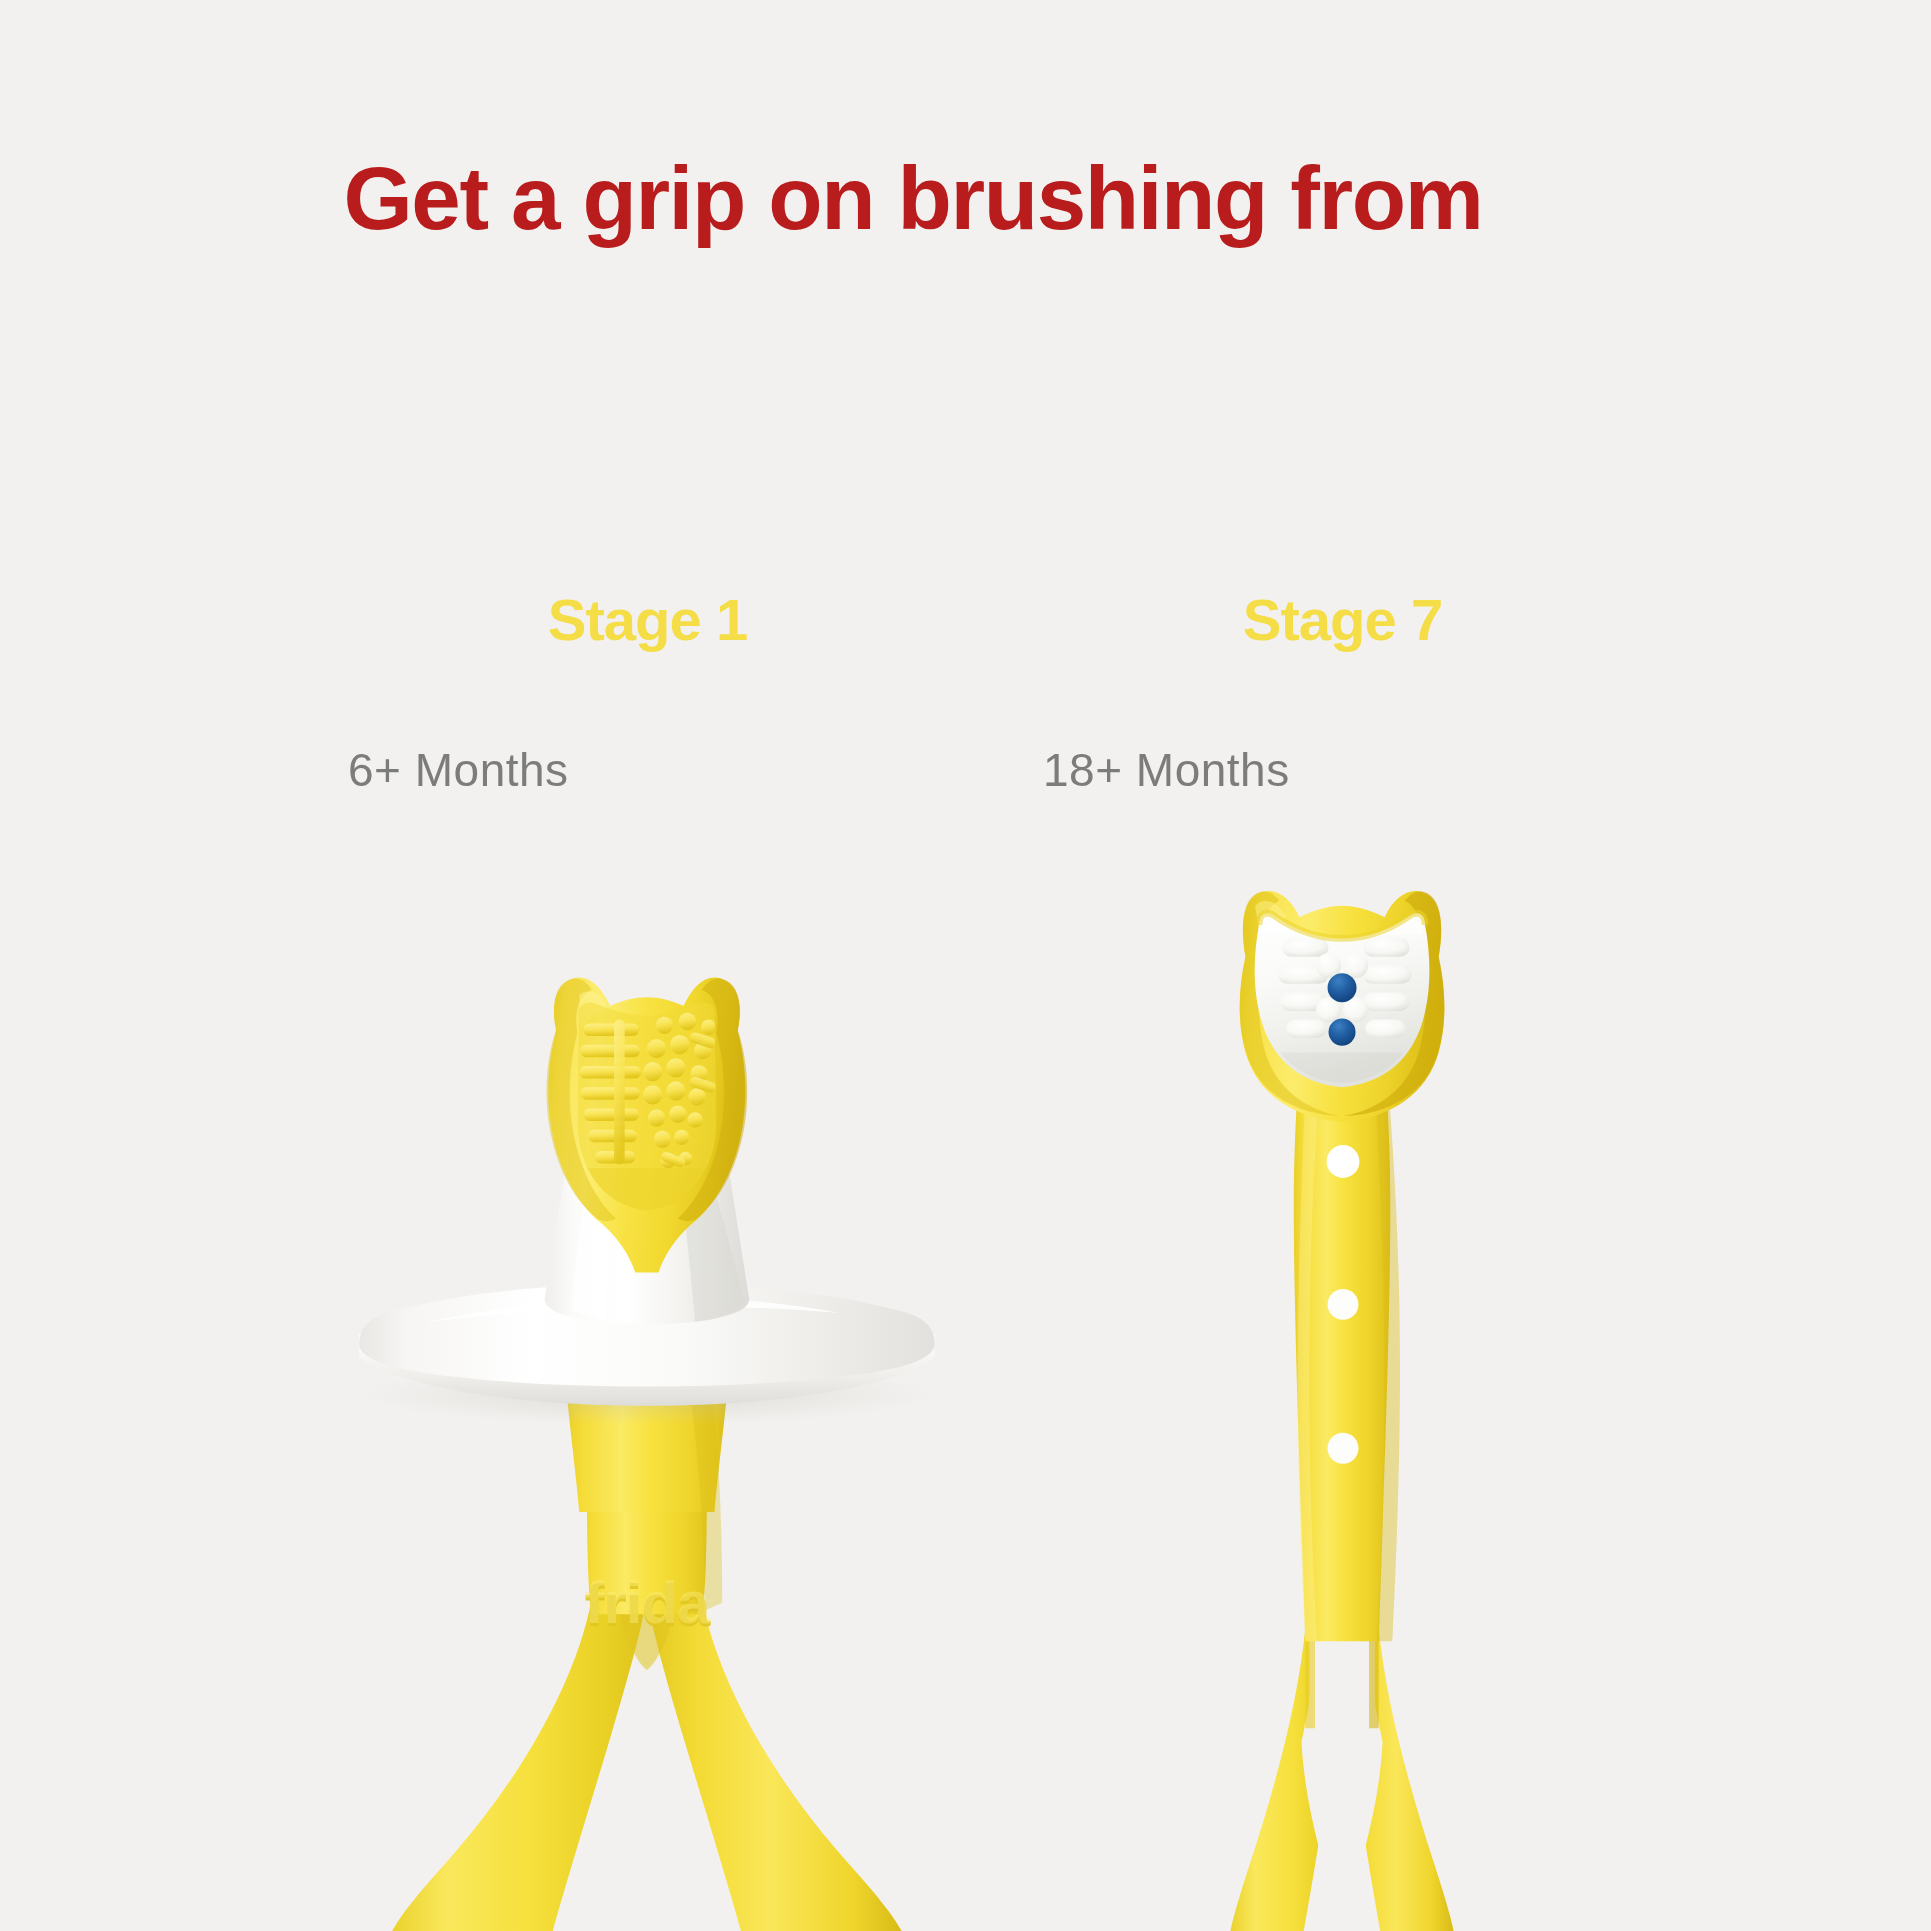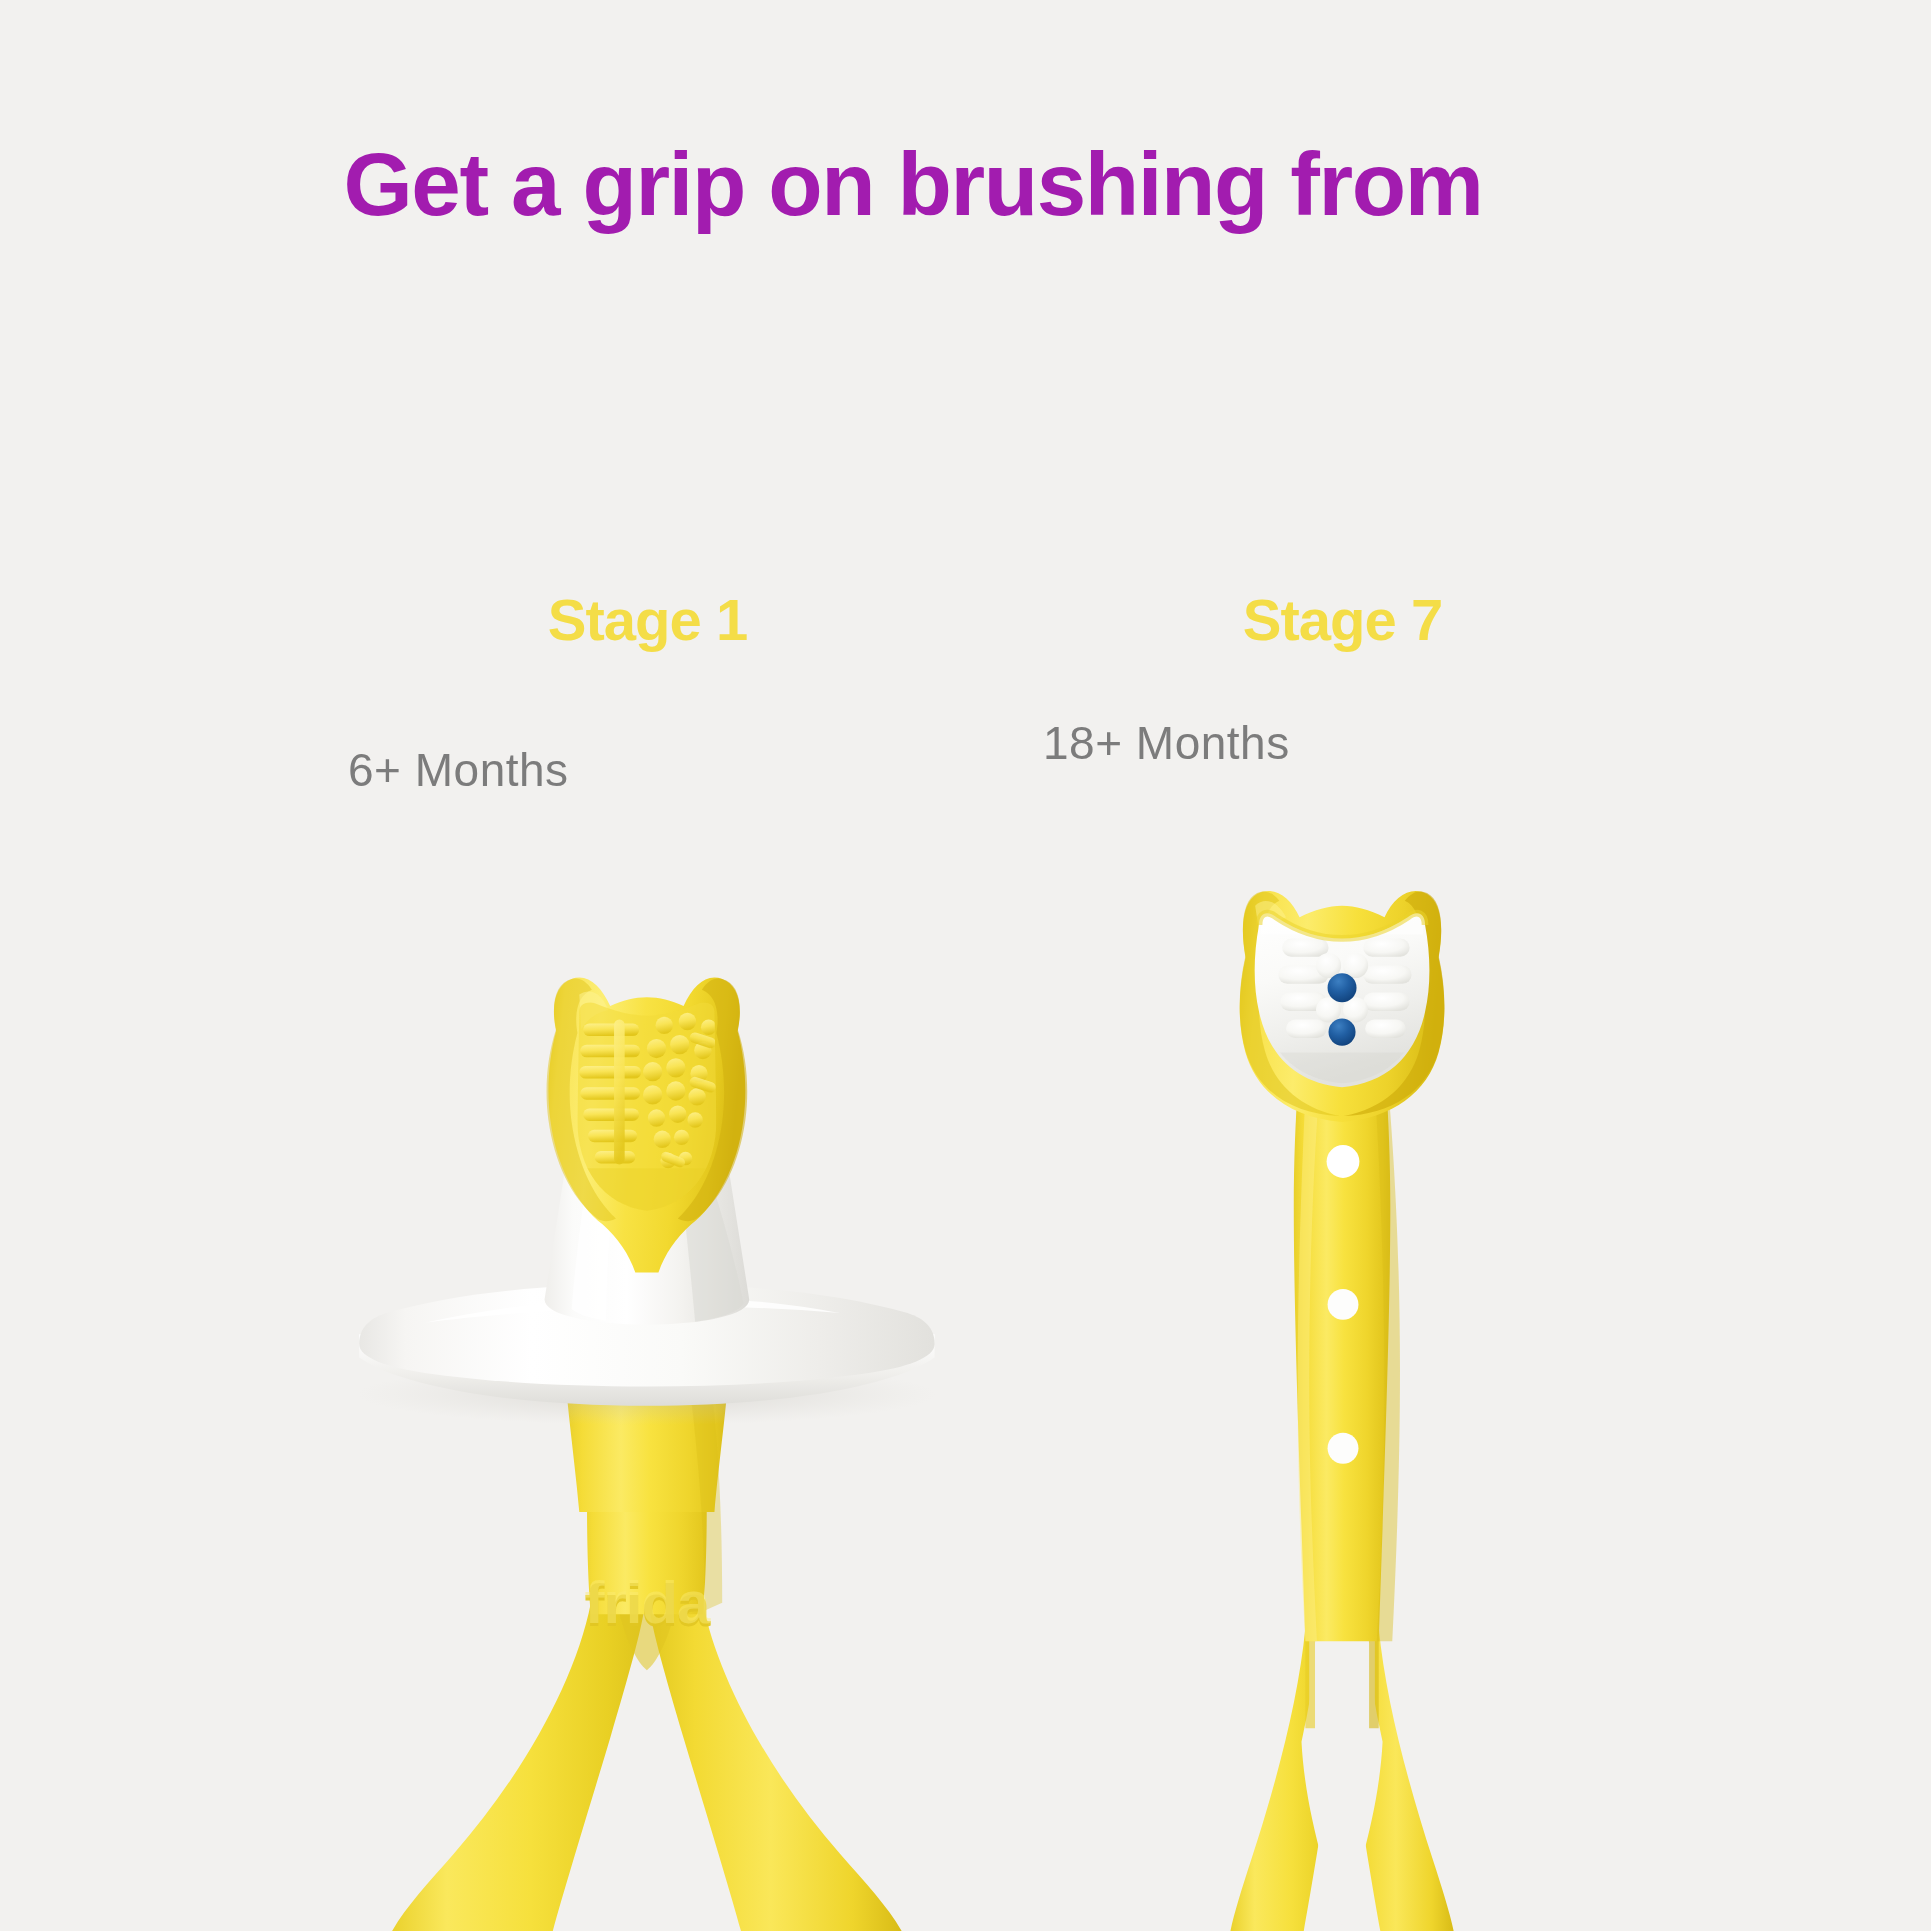--- a/index.html
+++ b/index.html
@@ -10,24 +10,24 @@
   }
   body {
     background:#F2F1EF;
     font-family:"Liberation Sans", sans-serif;
     position:relative;
   }
 
   
   #headline {
     position:absolute;
-    left:0; top:126px;
+    left:0; top:140px;
     width:1826px;
     text-align:center;
-    color:#a21caf;
+    color:#b91c1c;
     font-weight:bold;
     font-size:89px;
     line-height:116px;
     letter-spacing:-1.4px;
   }
   #headline .hl-line { display:block; white-space:nowrap; }
 
   
   .stage-label {
     position:absolute;
@@ -45,21 +45,21 @@
     text-align:left;
     color:#7C7C7C;
     font-weight:normal;
     font-size:46px;
     line-height:54px;
     letter-spacing:0.5px;
   }
   #stage1-label { left:348px; top:579px; }
   #stage2-label { left:1043px; top:579px; }
   #stage1-sub   { left:348px; top:743px; }
-  #stage2-sub   { left:1043px; top:716px; }
+  #stage2-sub   { left:1043px; top:743px; }
 
   
   .product {
     position:absolute;
     top:0; left:0;
     width:1556px; height:1931px;
     pointer-events:none;
   }
   .product svg { display:block; }
 </style>

